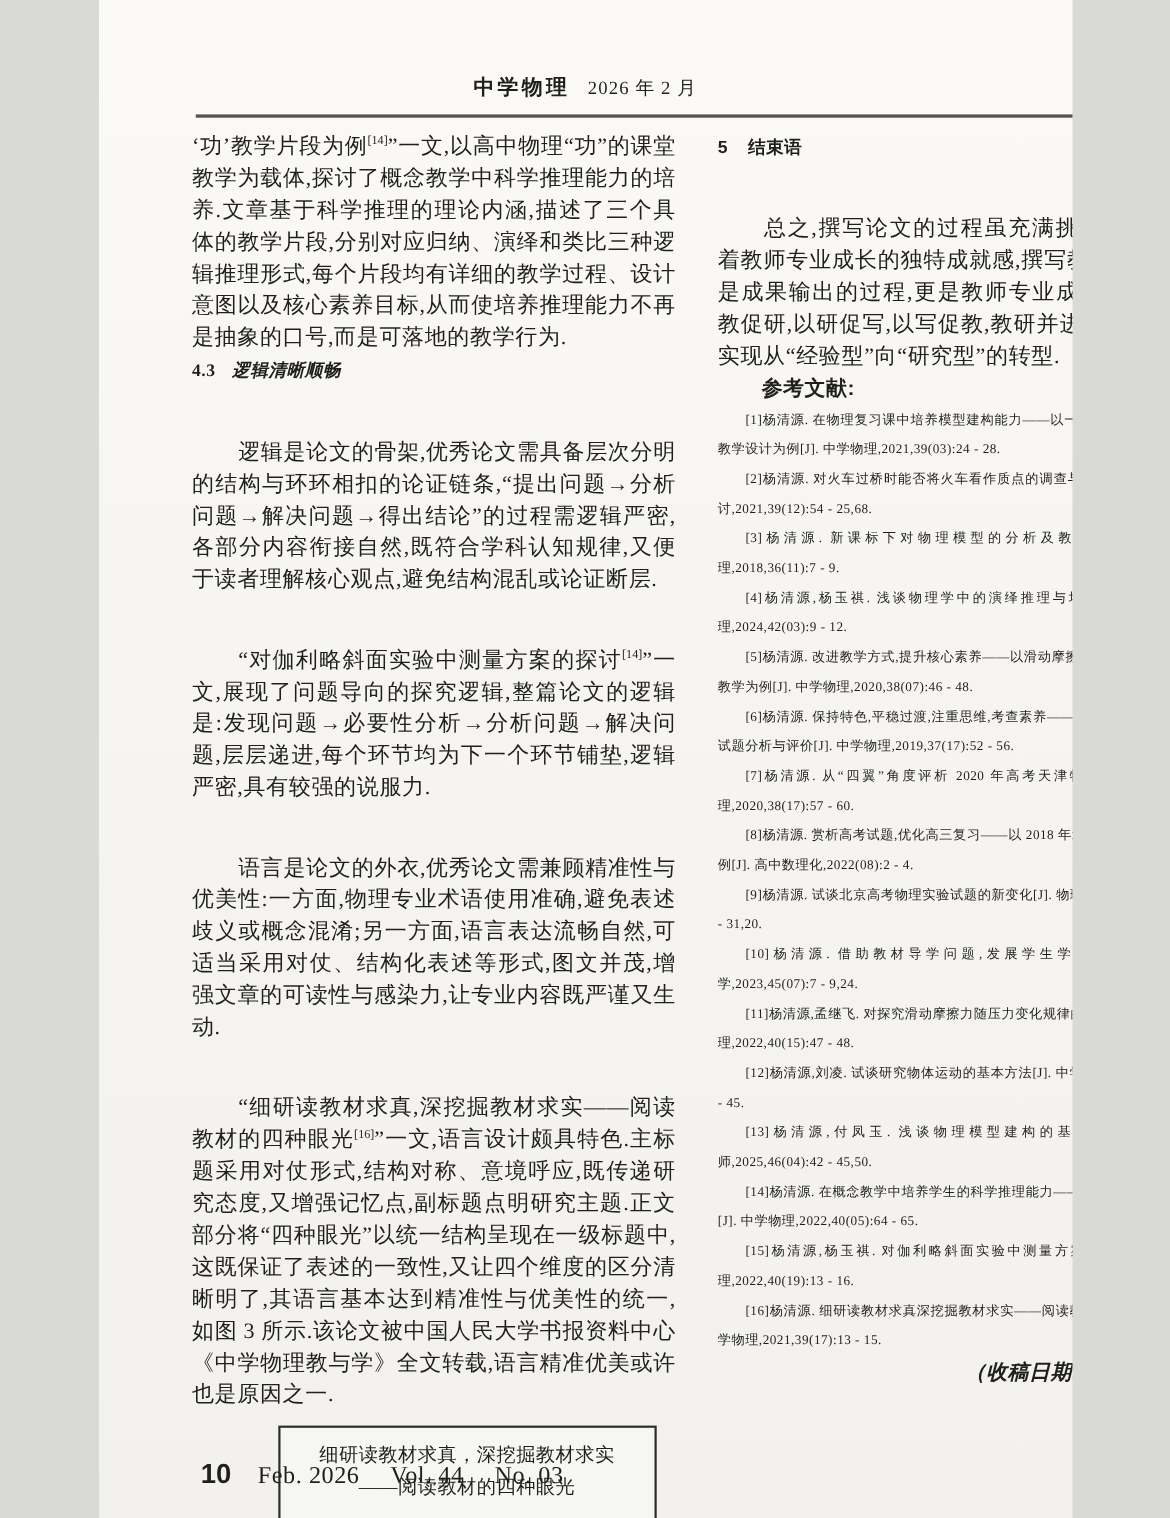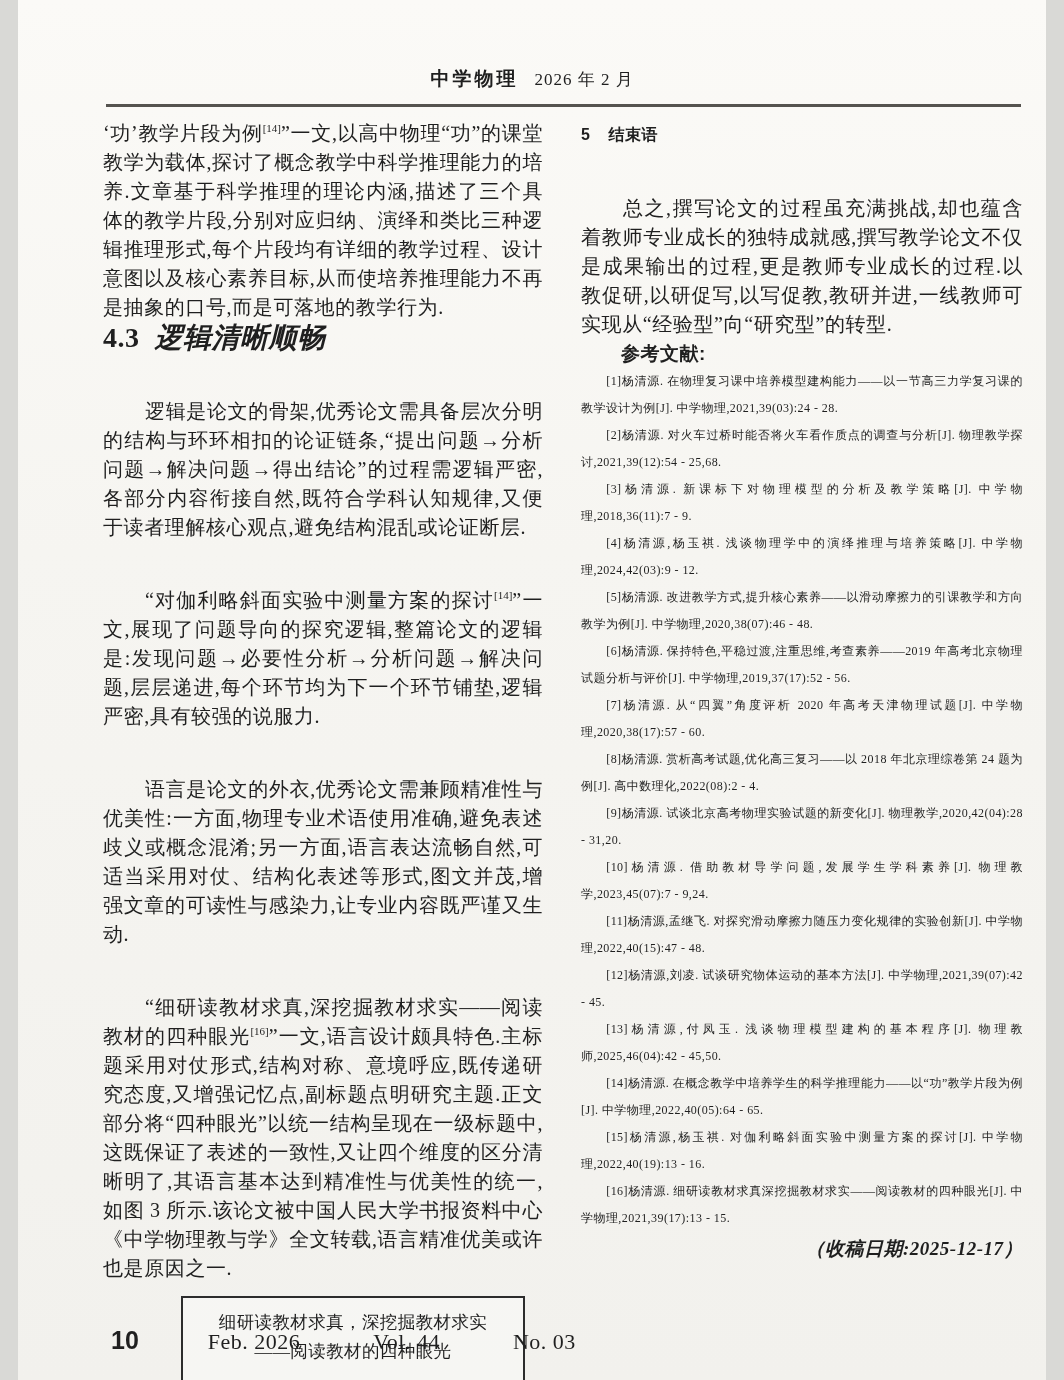--- a/index.html
+++ b/index.html
@@ -1,53 +1,53 @@
 <!DOCTYPE html>
 <html><head>
 <meta charset="utf-8">
 <style>
   html,body{margin:0;padding:0;background:#d9d9d6;}
   .page{
-    position:relative;width:1028px;height:1380px;margin:0 auto;
+    position:relative;width:885px;height:1380px;margin:0 auto;
     background:linear-gradient(180deg,#fbfaf7 0%,#f6f5f1 40%,#f2f1ed 100%);
     font-family:"Liberation Serif","DejaVu Serif",serif;
     color:#1f1f1f;overflow:hidden;
   }
   
   .header{position:absolute;top:66px;left:0;width:100%;text-align:center;white-space:nowrap;}
   .journal{font-weight:bold;font-size:19px;letter-spacing:3px;margin-right:16px;}
   .issue{font-size:17px;letter-spacing:1px;}
   .header-rule{position:absolute;top:104px;left:88px;width:915px;height:3px;background:#55534f;}
   
   .col{position:absolute;top:119px;width:440px;}
   .col-left{left:85px;}
   .col-right{left:563px;width:442px;}
   p{margin:0;}
   .body{font-size:20px;line-height:29px;letter-spacing:0.6px;text-align:justify;}
   .indent{text-indent:2.1em;margin-top:44px;}
   sup.sup{font-size:11px;letter-spacing:0;line-height:0;}
-  .subhead{font-size:28px;line-height:31px;font-weight:bold;letter-spacing:0.5px;}
+  .subhead{font-size:16px;line-height:31px;font-weight:bold;letter-spacing:0.5px;}
   .subhead-num{font-style:normal;margin-right:15px;}
   .subhead-title{font-style:italic;}
   .h5{font-family:"Liberation Sans","DejaVu Sans",sans-serif;font-size:16px;line-height:31px;font-weight:bold;letter-spacing:0.5px;}
   .h5-num{margin-right:18px;}
   
   .figure-box{
     box-sizing:border-box;width:344px;margin:13px 0 10px 78px;
     border:2px solid #2c2c2c;padding:10px 13px 12px;
     font-size:17.5px;line-height:29px;letter-spacing:0.4px;background:rgba(255,255,255,0.35);
   }
   .fig-title,.fig-sub{text-align:center;}
   .fig-item{text-align:left;margin-top:24px;}
   
   .ref-head{font-weight:bold;font-family:"Liberation Sans","DejaVu Sans",sans-serif;font-size:19px;line-height:29px;text-indent:2.1em;letter-spacing:0.5px;}
   .ref{font-size:12px;line-height:27px;letter-spacing:0.45px;text-indent:2.1em;text-align:justify;}
   .received{font-size:19px;line-height:29px;text-align:right;font-weight:bold;font-style:italic;letter-spacing:0.5px;margin-top:2px;}
   
-  .footer{position:absolute;left:93px;top:1326px;display:flex;align-items:baseline;gap:45px;}
+  .footer{position:absolute;left:93px;top:1326px;display:flex;align-items:baseline;}
   .page-num{font-family:"Liberation Sans","DejaVu Sans",sans-serif;font-size:25px;font-weight:bold;margin-right:24px;}
   .footer-meta{font-size:22px;letter-spacing:0.5px;margin-right:28px;}
 </style>
 </head>
 <body>
 
 <div class="page">
 
   <div class="header">
     <span class="journal">中学物理</span><span class="issue">2026 年 2 月</span>

